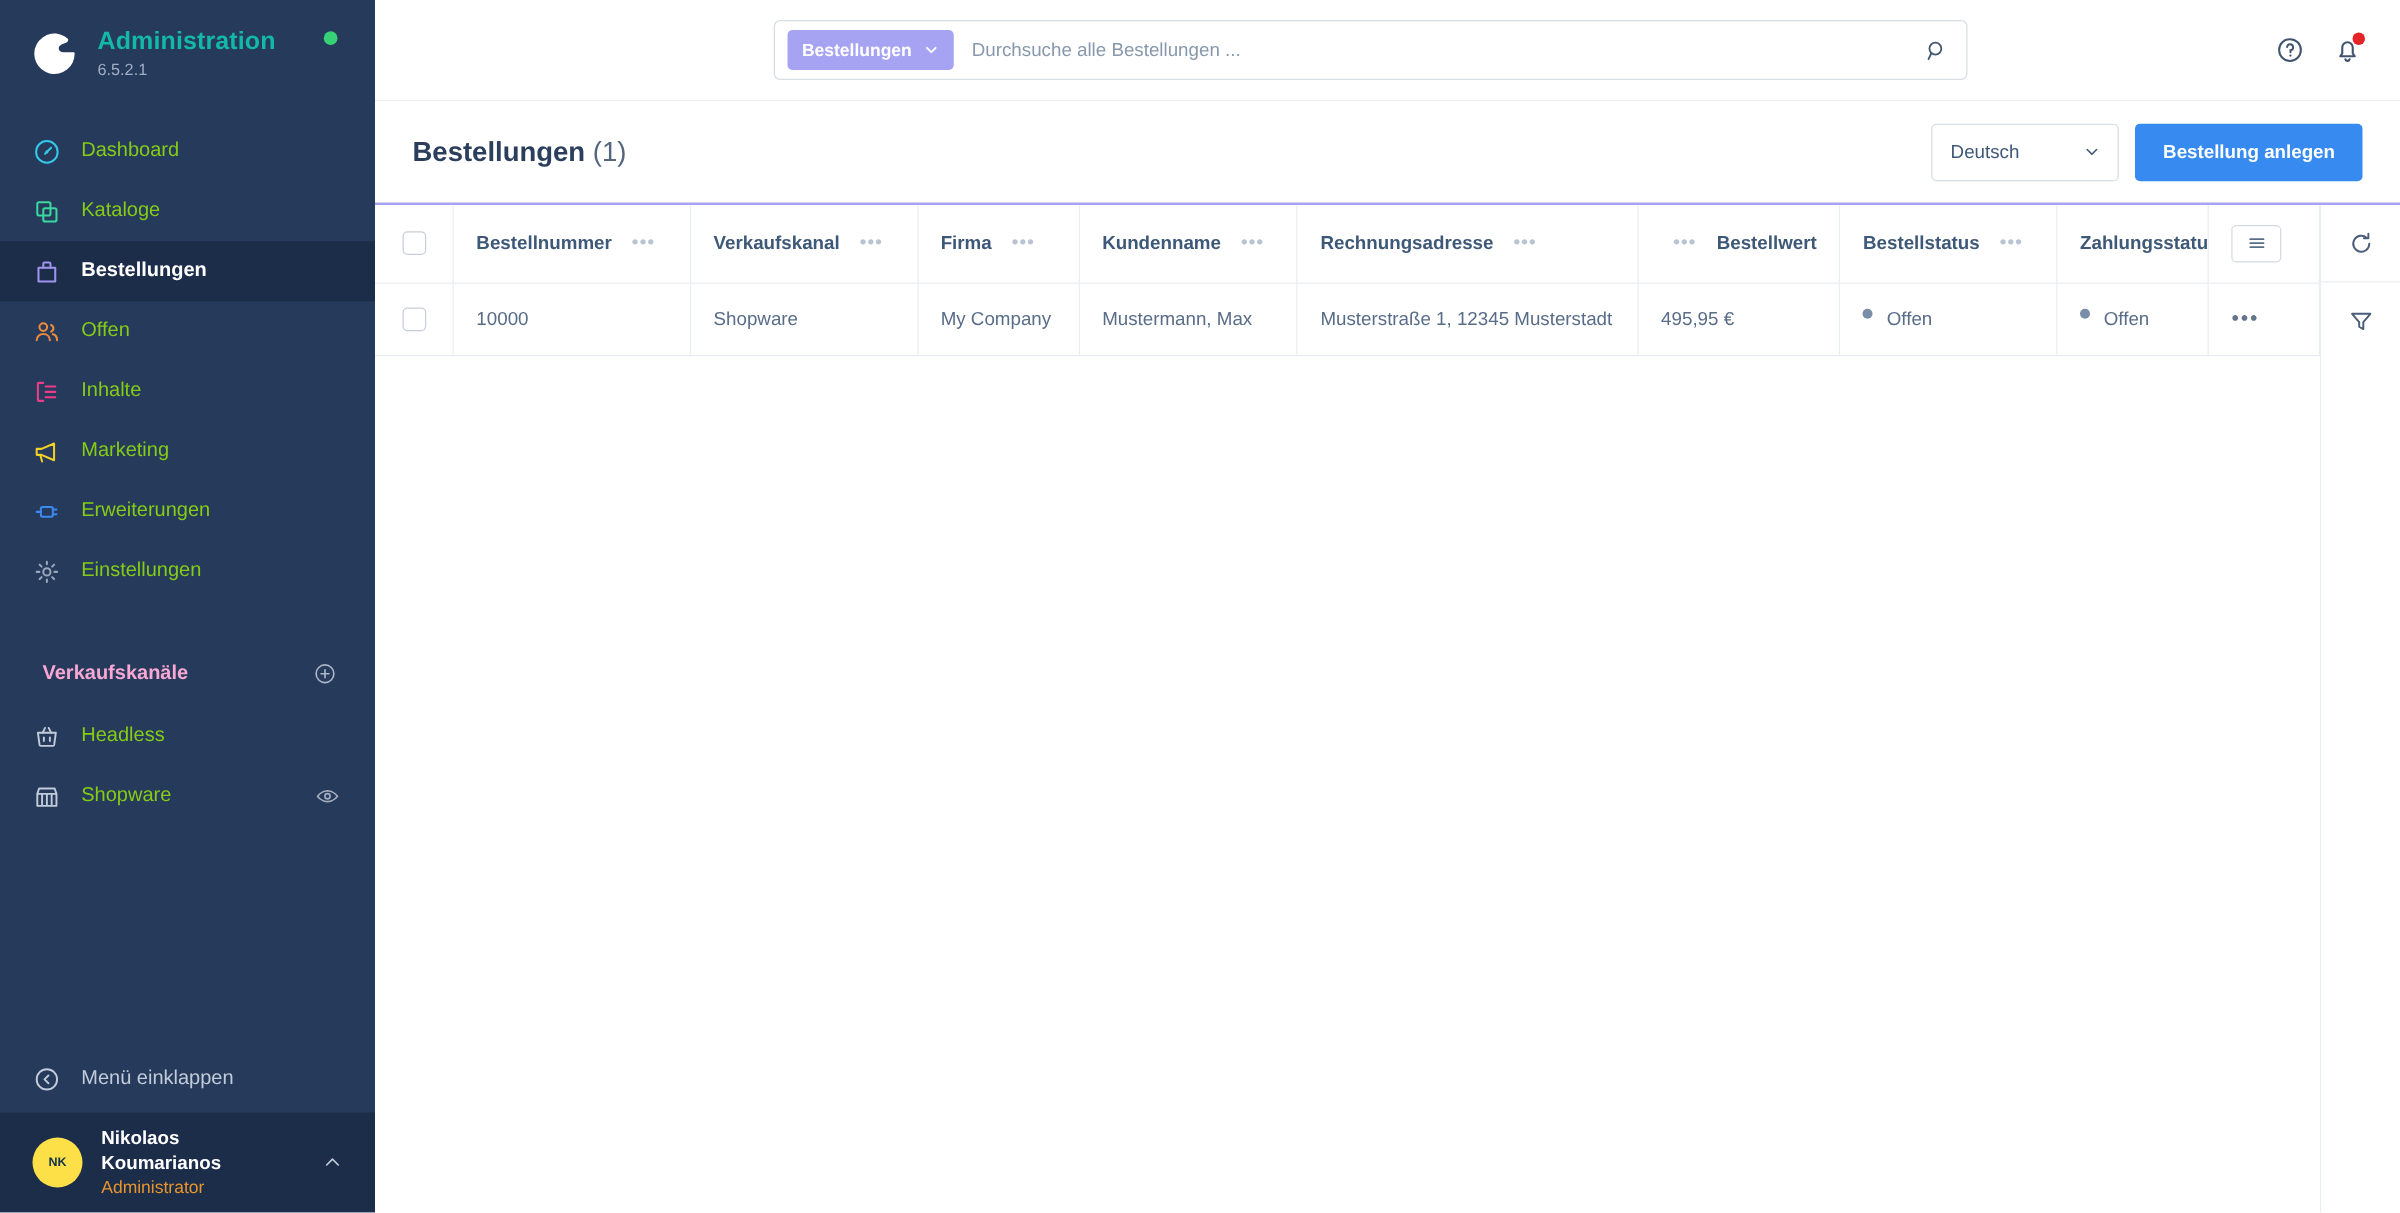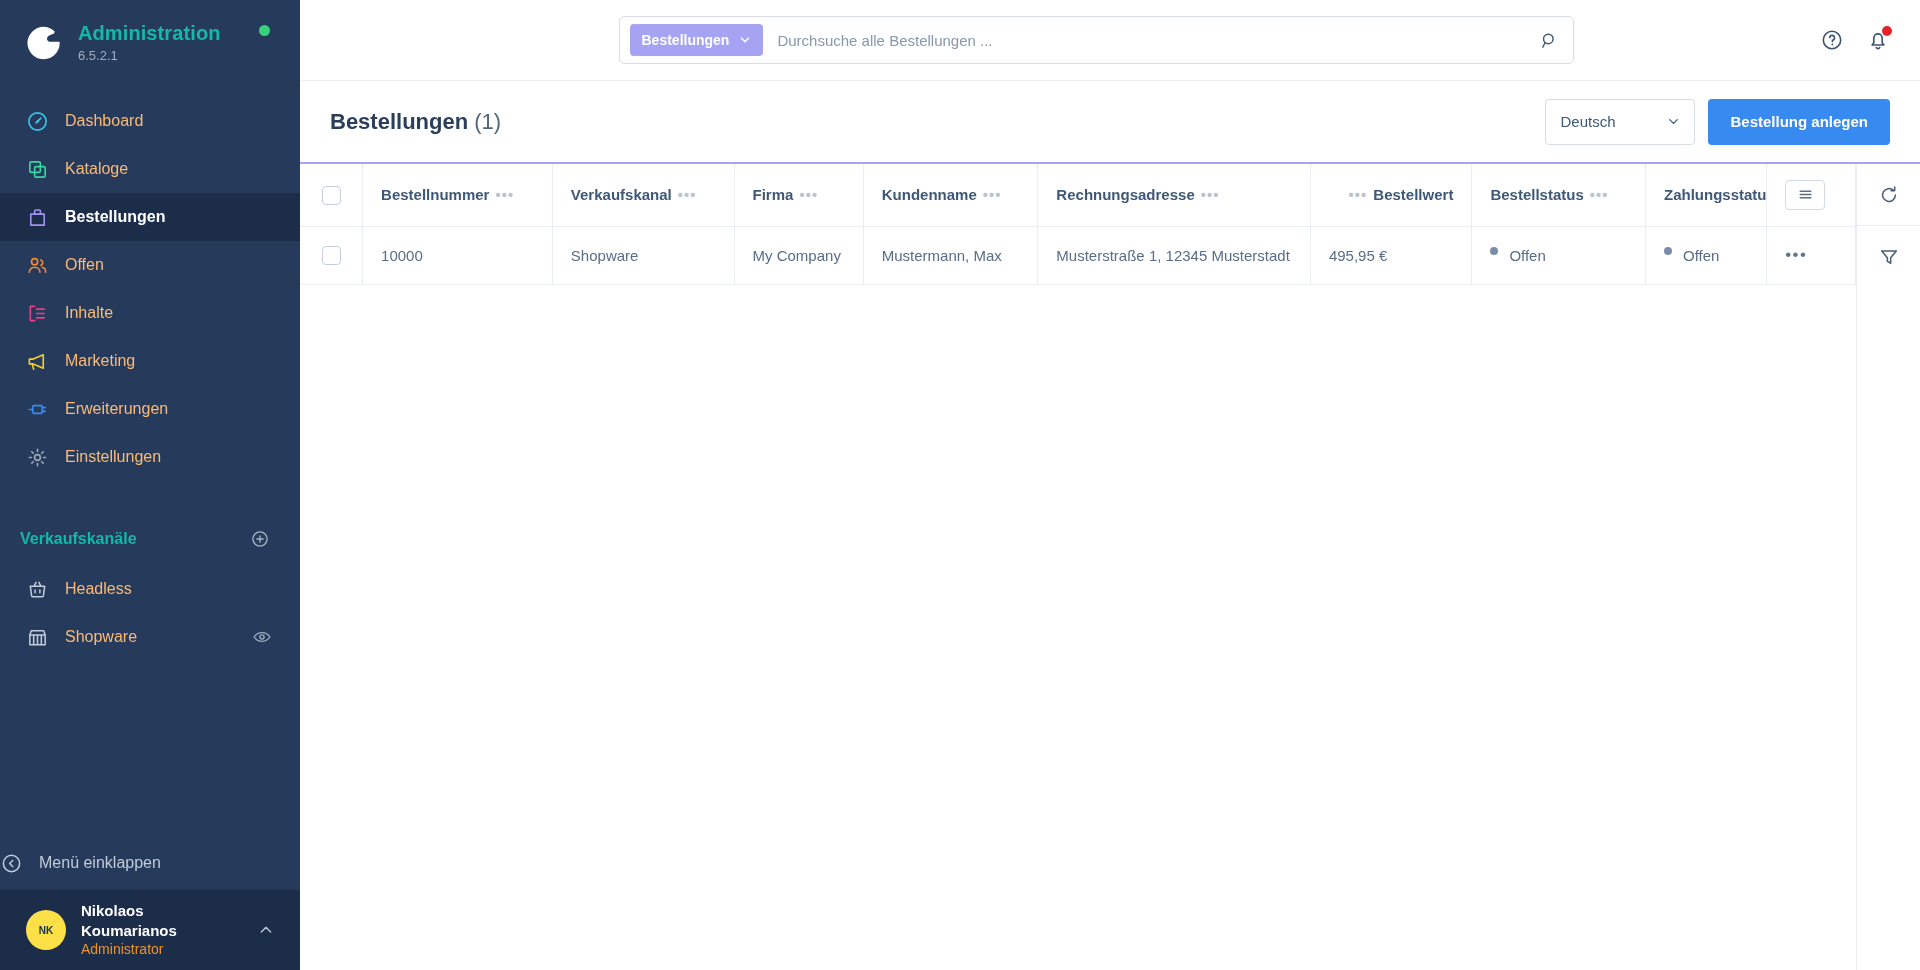--- a/index.html
+++ b/index.html
@@ -24,38 +24,38 @@
   .sb-version { font-size: 13px; color: #9fadc4; margin-top: 3px; }
   .sb-statusdot {
     position: absolute; right: 30px; top: 25px;
     width: 11px; height: 11px; border-radius: 50%; background: #37D278;
   }
 
   .sb-nav { margin-top: 34px; }
   .sb-item {
     display: flex; align-items: center; gap: 16px;
     height: 48px; padding-left: 26px; cursor: pointer;
-    font-size: 16px; color: #fdba74;
+    font-size: 16px; color: #84cc16;
   }
   .sb-item.active { background: #1C2D4A; color: #ffffff; font-weight: bold; }
   .sb-ico { width: 23px; height: 23px; flex: 0 0 23px; display: block; }
 
   .sb-section {
-    margin-top: 48px; padding: 0 30px 0 20px;
+    margin-top: 48px; padding: 0 30px 0 34px;
     display: flex; align-items: center; justify-content: space-between;
-    font-size: 16px; font-weight: bold; color: #14b8a6;
+    font-size: 16px; font-weight: bold; color: #f9a8d4;
   }
   .sb-section .plus { width: 20px; height: 20px; cursor: pointer; opacity: .85; }
   .sb-sc { margin-top: 16px; }
   .sb-sc .sb-item { justify-content: flex-start; position: relative; padding-right: 17px; }
   .sb-eye { position: absolute; right: 28px; width: 20px; height: 20px; opacity: .8; }
 
   .sb-collapse {
     margin-top: auto; display: flex; align-items: center; gap: 16px;
-    height: 54px; font-size: 16px; color: #c2cbd9; cursor: pointer;
+    height: 54px; padding-left: 26px; font-size: 16px; color: #c2cbd9; cursor: pointer;
   }
   .sb-user {
     height: 80px; background: #1C2D4A; display: flex; align-items: center;
     gap: 15px; padding: 0 26px; cursor: pointer;
   }
   .sb-avatar {
     width: 40px; height: 40px; border-radius: 50%; background: #fde047;
     color: #11324f; font-size: 10px; font-weight: bold;
     display: flex; align-items: center; justify-content: center; flex: 0 0 40px;
   }
@@ -123,21 +123,21 @@
     border-right: 1px solid #eaedf2; border-bottom: 1px solid #eaedf2;
     text-align: left; white-space: nowrap; overflow: hidden;
   }
   .grid th {
     height: 62px; font-size: 15px; font-weight: bold; color: #3e5878;
     padding: 0 18px; background: #fff; vertical-align: middle;
   }
   .grid td {
     height: 58px; font-size: 15px; color: #596d89; padding: 0 18px; vertical-align: middle;
   }
-  .th-inner { display: flex; align-items: center; gap: 6px; }
+  .th-inner { display: flex; gap: 16px; }
   .th-inner.right { justify-content: flex-end; }
   .dots { color: #b9c3d1; font-size: 15px; letter-spacing: 1px; cursor: pointer; line-height: 1; }
   .cb-col { width: 62px; padding: 0 !important; text-align: center !important; }
   .cb {
     width: 19px; height: 19px; border: 1px solid #c6cedb; border-radius: 4px;
     display: inline-block; vertical-align: middle; background: #fff; cursor: pointer;
   }
   .right-al { text-align: right; }
   .status { display: flex; align-items: flex-start; gap: 11px; }
   .status .d { width: 8px; height: 8px; border-radius: 50%; background: #798DA8; flex: 0 0 8px; }

